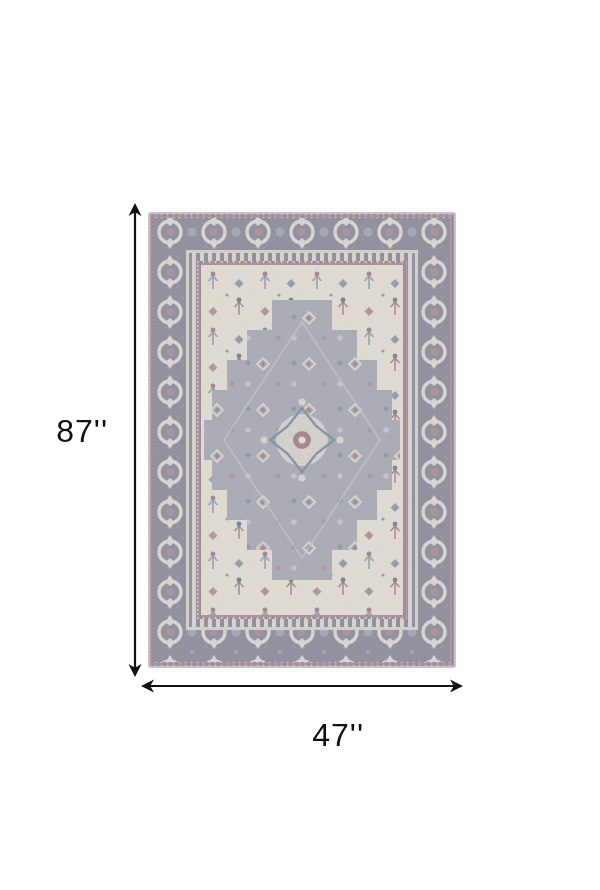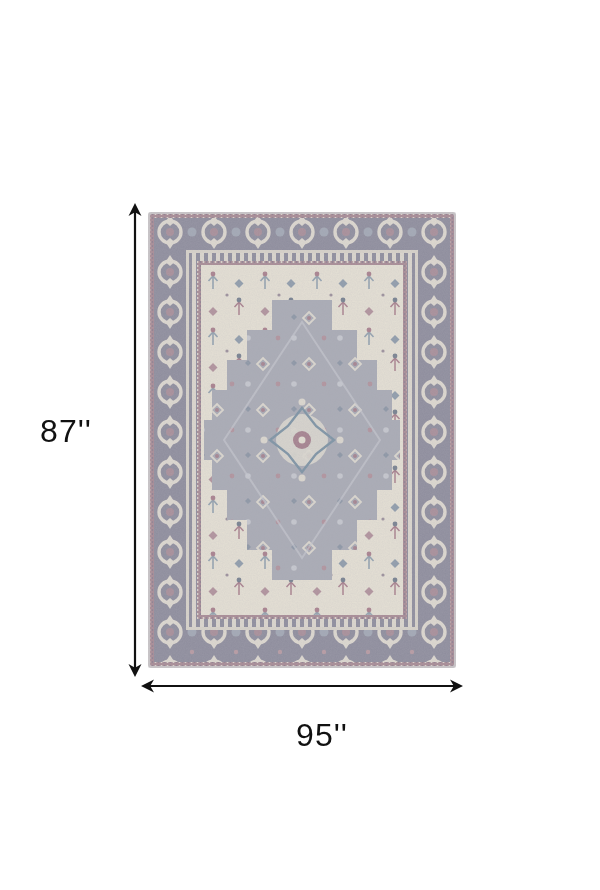--- a/index.html
+++ b/index.html
@@ -16,21 +16,21 @@
     width: 308px; height: 456px;
   }
   .varrow { position: absolute; left: 126px; top: 202px; }
   .harrow { position: absolute; left: 140px; top: 677px; }
   .dim-label {
     position: absolute;
     color: #111111;
     font-size: 32px;
     font-weight: 400;
     letter-spacing: 1px;
-    text-align: center;
+    text-align: right;
     white-space: nowrap;
   }
   .dim-label.height-label { left: 24px; top: 413px; width: 84px; }
   .dim-label.width-label  { left: 280px; top: 717px; width: 84px; }
 </style>
 </head>
 <body>
 
 <div class="stage">
 
@@ -140,15 +140,15 @@
   </svg>
 
   <svg class="harrow" width="324" height="18" viewBox="0 0 324 18" xmlns="http://www.w3.org/2000/svg">
     <line x1="10" y1="9" x2="314" y2="9" stroke="#111111" stroke-width="2.2"></line>
     <path d="M1 9 L14 2.5 L10.2 9 L14 15.5 Z" fill="#111111"></path>
     <path d="M323 9 L310 2.5 L313.8 9 L310 15.5 Z" fill="#111111"></path>
   </svg>
 
   <div class="dim-label height-label">87''</div>
 
-  <div class="dim-label width-label">95''</div>
+  <div class="dim-label width-label">47''</div>
 
 </div>
 
 </body></html>

